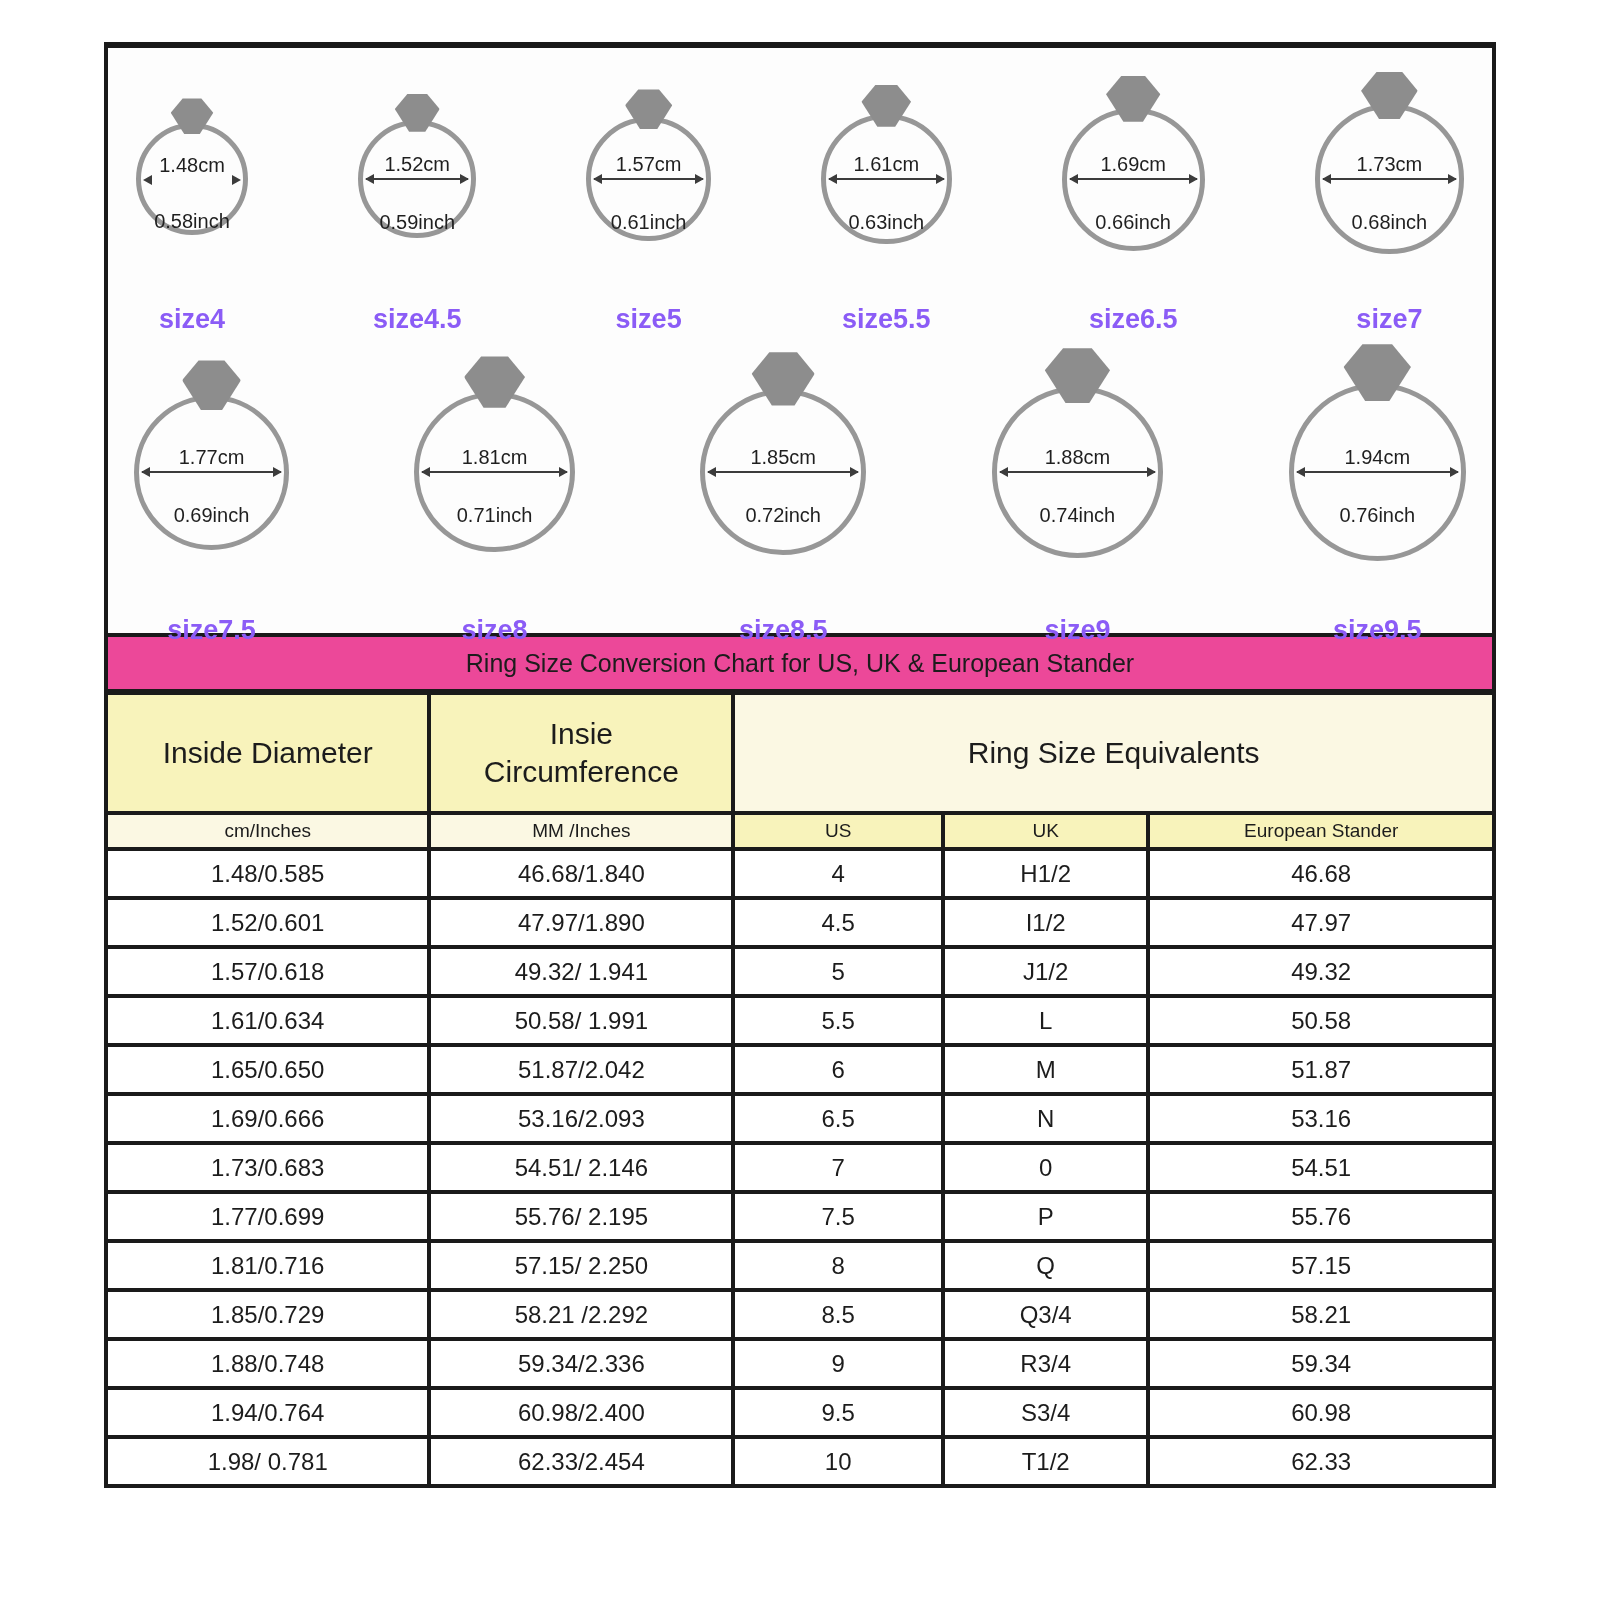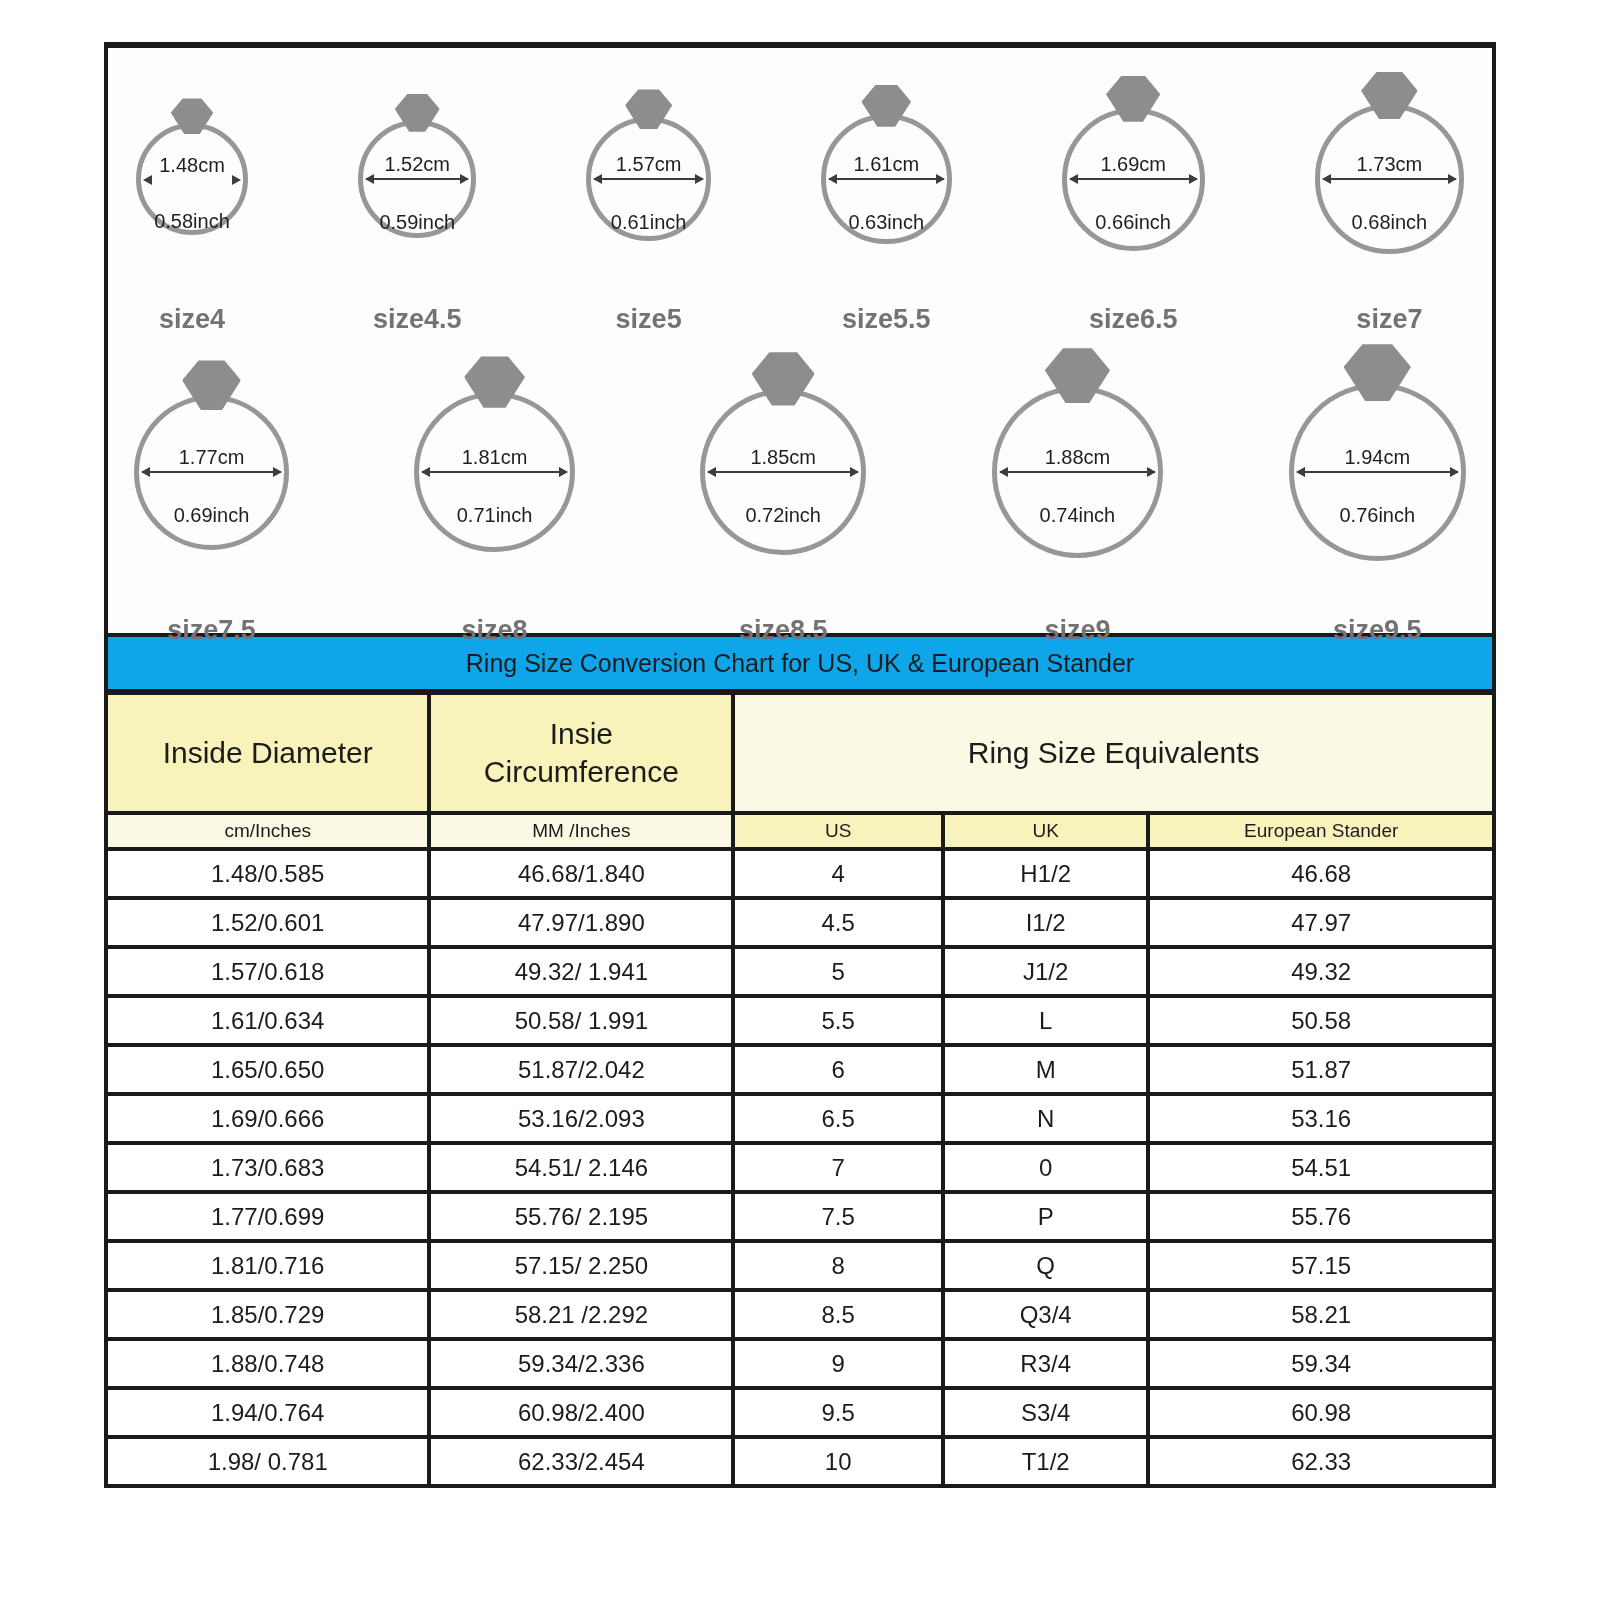--- a/index.html
+++ b/index.html
@@ -22,26 +22,26 @@
           display:flex;flex-direction:column;align-items:center;justify-content:center;background:transparent;}
   .gem{position:absolute;left:50%;bottom:calc(100% - var(--d)*0.10);transform:translateX(-50%);
        width:calc(var(--d)*0.38);height:calc(var(--d)*0.32);background:#8d8d8d;
        clip-path:polygon(28% 0%,72% 0%,100% 40%,68% 100%,32% 100%,0% 40%);}
   .dim-cm,.dim-inch{font-size:20px;line-height:22px;color:#1f1f1f;white-space:nowrap;margin-top:28px;}
   .arrow{position:relative;width:calc(var(--d) - 16px);height:2px;background:#3c3c3c;margin:3px 0;}
   .arrow::before{content:"";position:absolute;left:-1px;top:-4px;width:0;height:0;
        border-right:9px solid #3c3c3c;border-top:5px solid transparent;border-bottom:5px solid transparent;}
   .arrow::after{content:"";position:absolute;right:-1px;top:-4px;width:0;height:0;
        border-left:9px solid #3c3c3c;border-top:5px solid transparent;border-bottom:5px solid transparent;}
-  .ring-label{margin-top:14px;font-size:27px;font-weight:bold;color:#737373;}
+  .ring-label{margin-top:14px;font-size:27px;font-weight:bold;color:#8b5cf6;}
 
   
   table.conv{width:100%;border-collapse:collapse;table-layout:fixed;border:4px solid #1a1a1a;border-top:0;}
   table.conv td{border:4px solid #1a1a1a;text-align:center;vertical-align:middle;padding:0;}
-  tr.title-row td{border-top:0;border-bottom-width:6px;height:52px;font-size:25px;background:#0ea5e9;}
+  tr.title-row td{border-top:0;border-bottom-width:6px;height:52px;font-size:25px;background:#ec4899;}
   tr.head-row td{height:116px;font-size:30px;}
   tr.sub-row td{height:32px;font-size:19px;}
   tr.data-row td{height:45px;font-size:24px;}
   .bg-yellow{background:#f8f3bb;}
   .bg-cream{background:#fbf8e3;}
   .two-line{line-height:38px;}
 </style>
 </head>
 <body>
 

